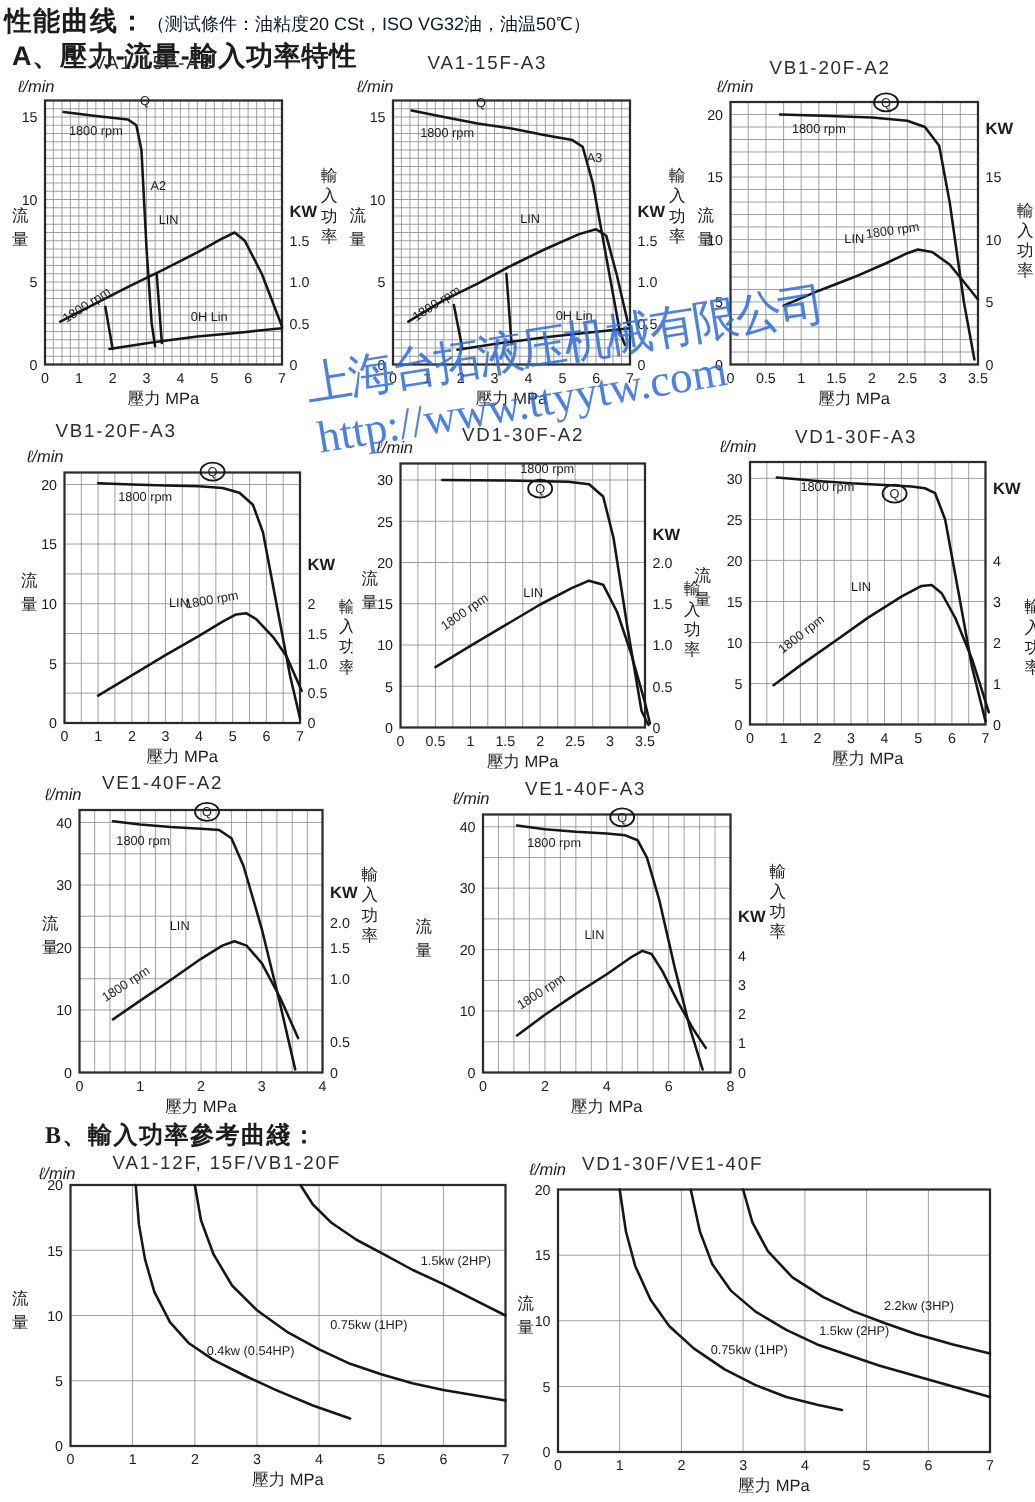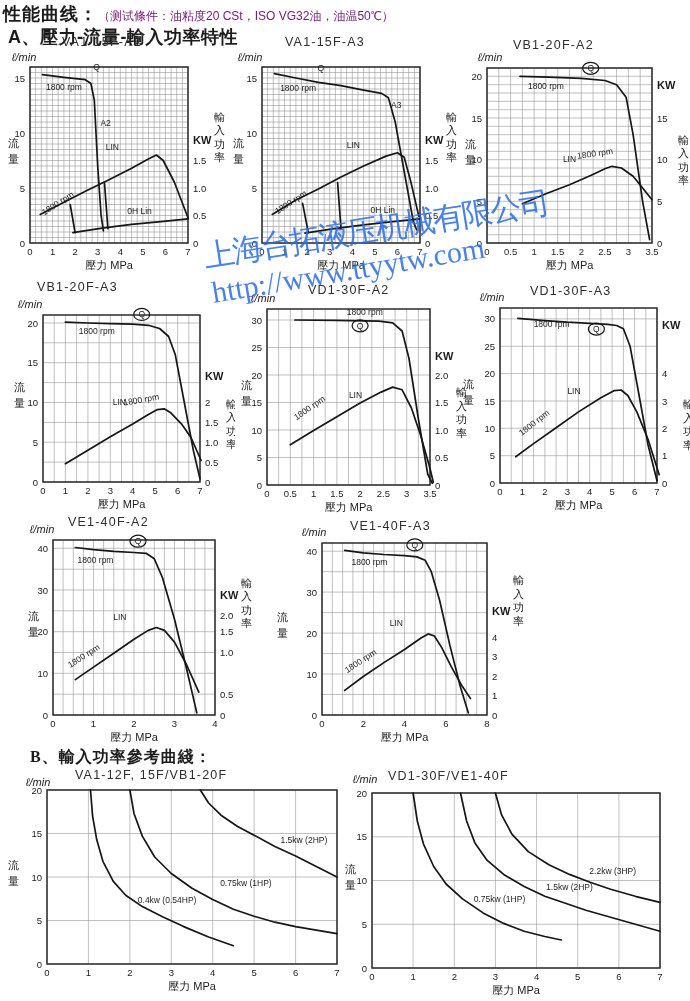--- a/index.html
+++ b/index.html
@@ -2,21 +2,21 @@
 <html><head>
 <meta charset="utf-8">
 <style>
   html,body{margin:0;padding:0;}
   body{
     width:690px;height:1001px;position:relative;background:#ffffff;
     font-family:"Liberation Sans", sans-serif;color:#1c1c1c;overflow:hidden;
   }
   .hdr{position:absolute;left:3px;top:2px;white-space:nowrap;}
   .hdr .t{font-size:18px;font-weight:bold;font-family:Liberation Sans, sans-serif;letter-spacing:1px;margin-top:35px;}
-  .hdr .s{font-size:12px;color:#701a75;}
+  .hdr .s{font-size:12px;color:#0f172a;}
   .secA{position:absolute;left:8px;top:25px;font-size:18px;font-weight:bold;letter-spacing:.5px;}
   .secB{position:absolute;left:30px;top:747px;font-size:16px;font-weight:bold;letter-spacing:1px;font-family:Liberation Serif, serif;}
   .chart{position:absolute;}
   .chart svg{display:block;}
   .wm{position:absolute;white-space:nowrap;z-index:9;opacity:.85;pointer-events:none;}
   .wm1{left:204px;top:236px;font-size:31px;letter-spacing:-2px;transform:rotate(-9deg);transform-origin:0 50%;font-family:"Liberation Serif",serif;}
   .wm2{left:212px;top:276px;font-size:30px;letter-spacing:0px;transform:rotate(-9.5deg);transform-origin:0 50%;font-family:"Liberation Serif",serif;}
   
   text{fill:#1c1c1c;}
   .g{stroke:#8d8d8d;stroke-width:.55;}

